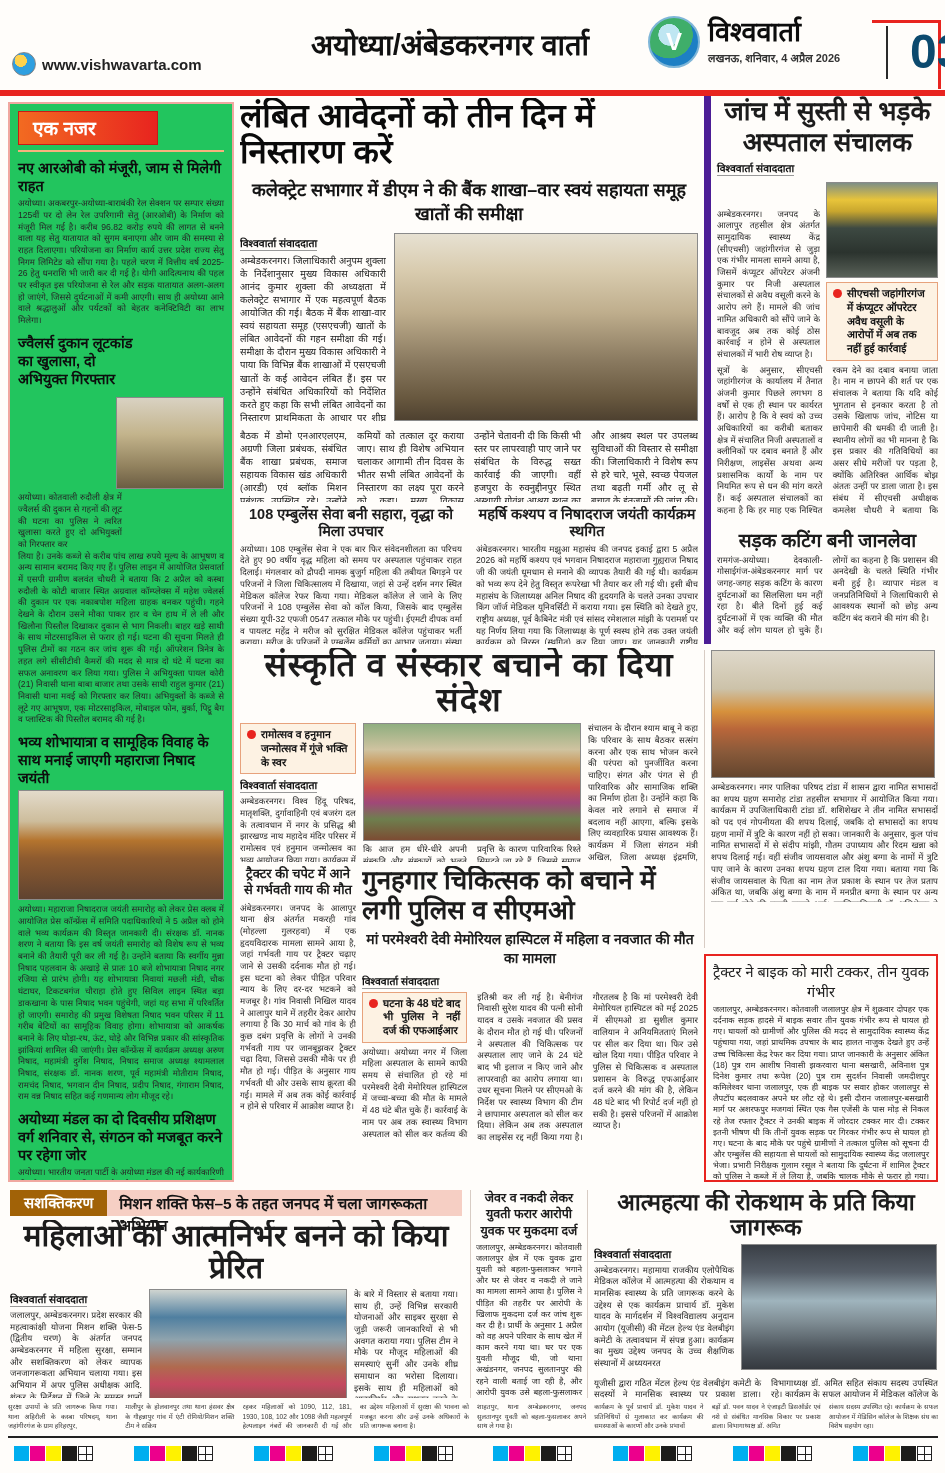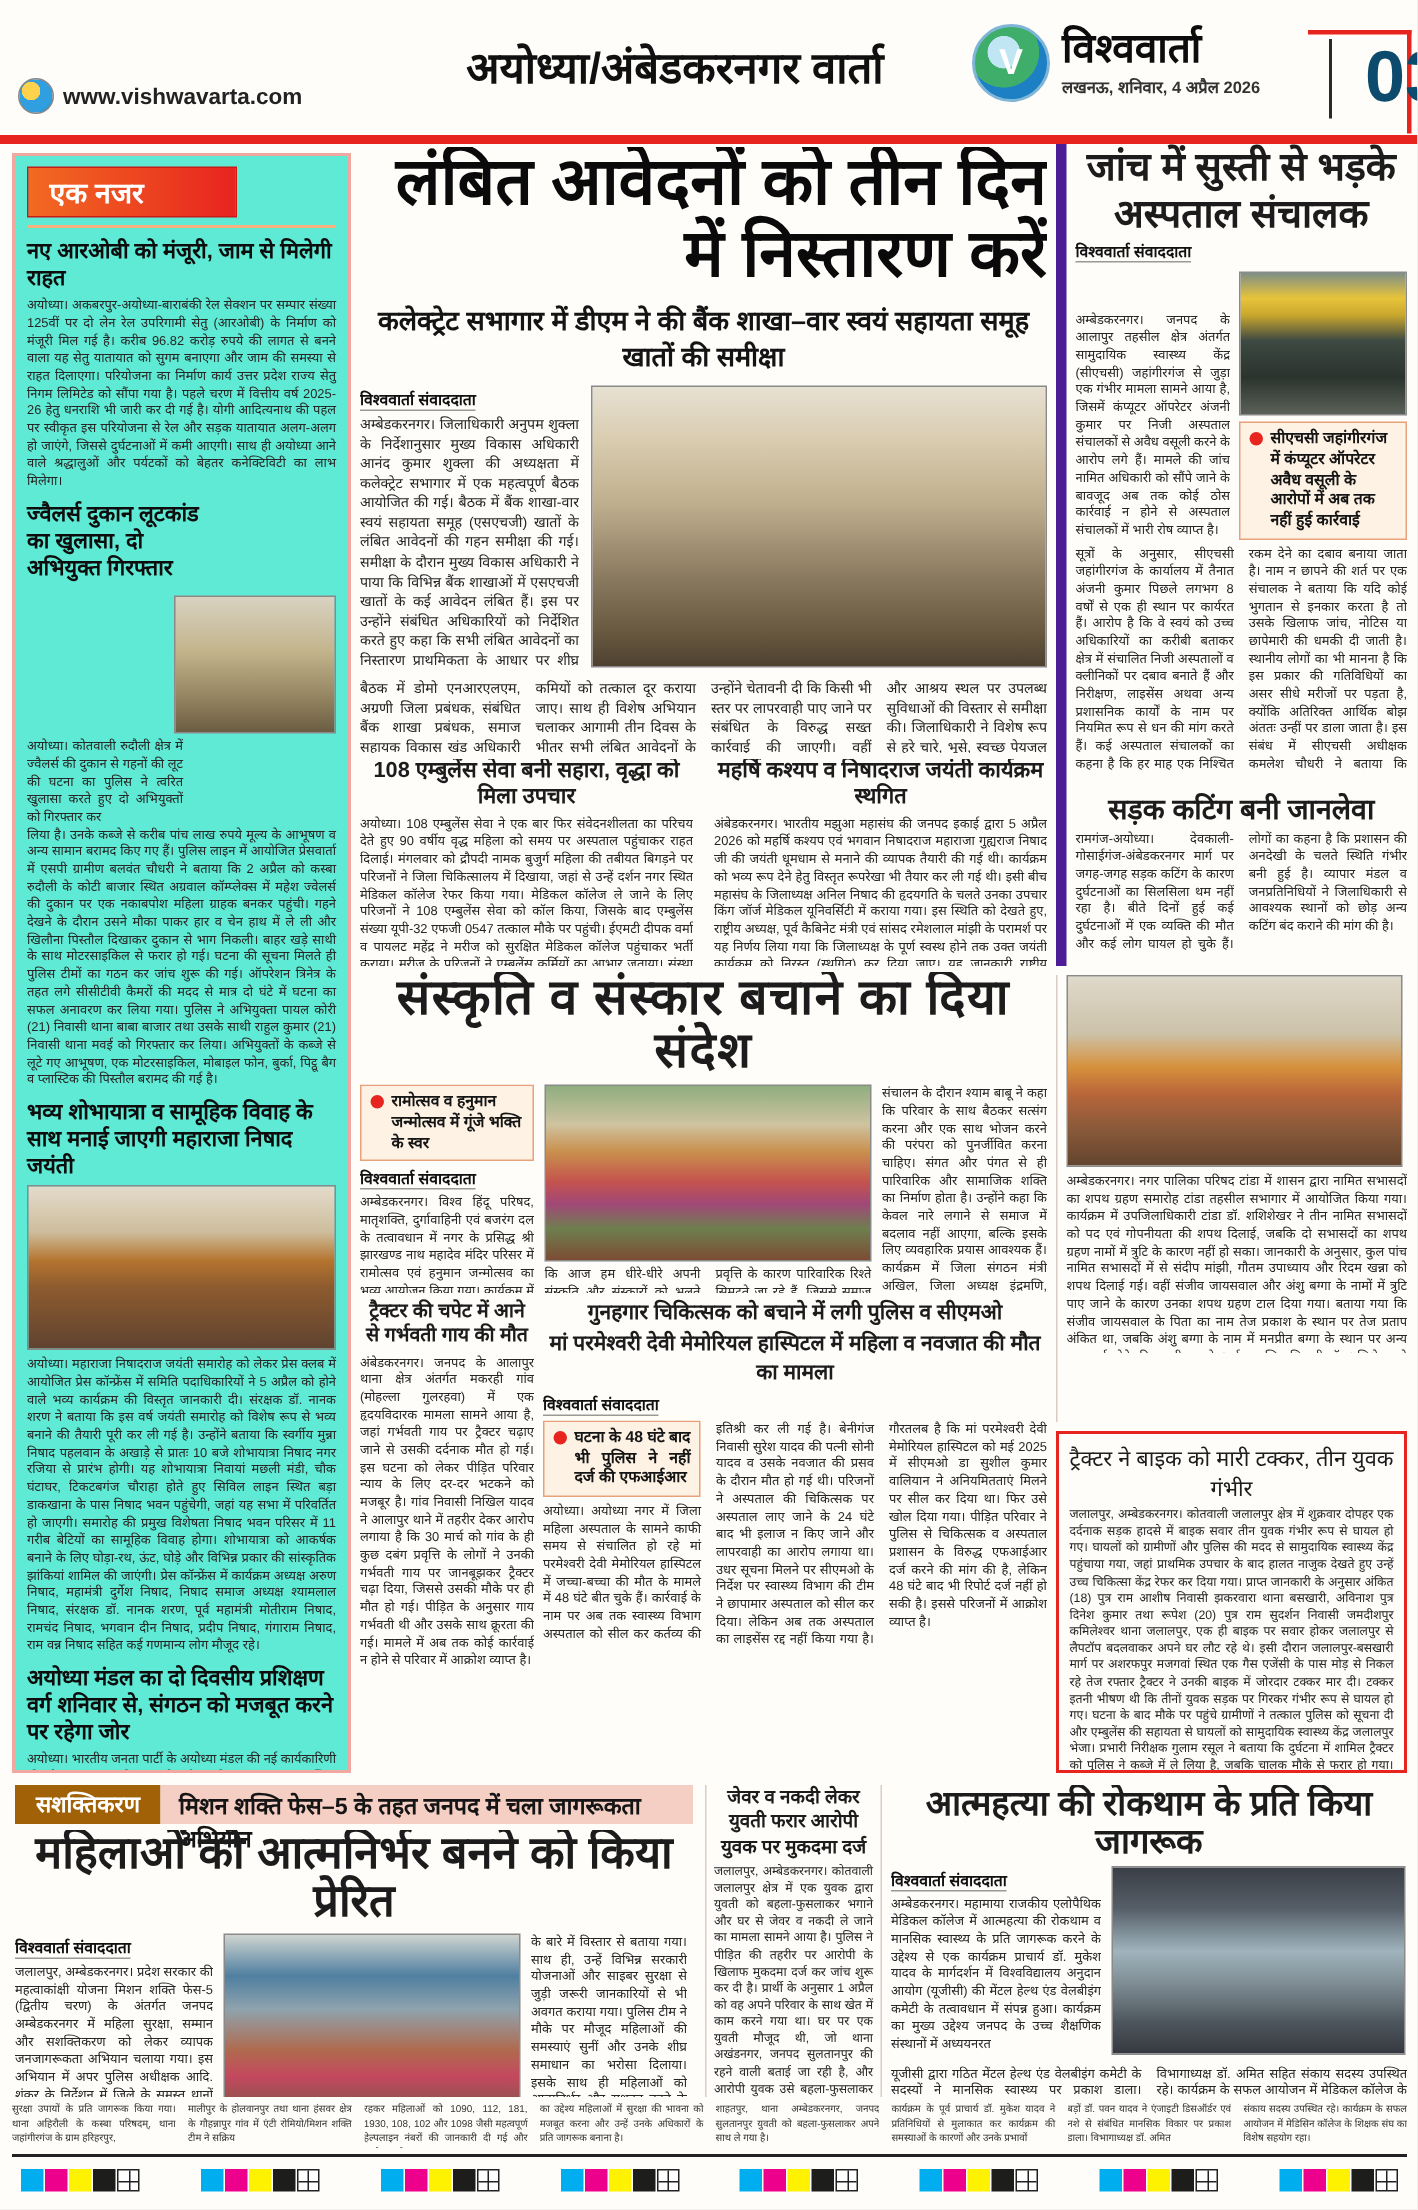--- a/index.html
+++ b/index.html
@@ -17,48 +17,48 @@
   .globe{width:22px;height:22px;border-radius:50%;background:radial-gradient(circle at 35% 35%,#ffd24d 0 30%,#2f9fe0 31% 70%,#1d6fb0 100%);border:1px solid #888;}
   #hdr-title{left:240px;top:24px;width:420px;text-align:center;font-size:29px;font-weight:bold;color:#101010;}
   #mast{left:648px;top:16px;display:flex;align-items:center;gap:8px;}
   .mastlogo{width:48px;height:48px;border-radius:50%;background:radial-gradient(circle at 40% 35%,#bfe6f2 0 25%,#3fae6a 26% 55%,#1d7fc4 56% 100%);border:2px solid #7fb6d8;display:flex;align-items:center;justify-content:center;color:#fff;font-weight:bold;font-size:24px;}
   .mastname{font-size:27px;font-weight:bold;color:#0c0c0c;line-height:1;}
   .mastdate{font-size:11px;font-weight:bold;color:#333;margin-top:4px;}
   #pagenofrm{left:872px;top:20px;width:66px;height:66px;border-top:3px solid #e8241f;border-right:3px solid #e8241f;}
   #pageno{left:886px;top:26px;font-size:48px;font-weight:bold;color:#0c4a6e;border-left:2px solid #2a2a2a;padding-left:22px;line-height:1.1;}
   #redrule{left:0;top:90px;width:945px;height:6px;background:#e8241f;}
   
-  #eknajar{left:8px;top:102px;width:226px;height:1080px;border:2px solid #f0a8a0;background:#5eead4;box-sizing:border-box;padding:7px 8px;}
+  #eknajar{left:8px;top:102px;width:226px;height:1080px;border:2px solid #f0a8a0;background:#22c55e;box-sizing:border-box;padding:7px 8px;}
   .ekhdr{width:140px;background:linear-gradient(90deg,#f26a21,#e8241f);color:#fff;font-weight:bold;font-size:19px;padding:3px 14px;box-sizing:border-box;border:1px solid #c81b16;}
   .ekrule{height:2px;background:#f6b27d;margin:5px 0 6px 0;}
   .ekh{font-size:14.5px;font-weight:bold;line-height:1.25;color:#0d0d0d;margin:7px 0 3px 0;}
   
   #lead{left:240px;top:98px;width:458px;height:404px;}
-  #lead-h1{font-size:44px;font-weight:800;text-align:right;line-height:1.1;color:#0a0a0a;}
+  #lead-h1{font-size:33px;font-weight:800;text-align:left;line-height:1.1;color:#0a0a0a;}
   #lead-sub{font-size:18px;font-weight:bold;text-align:center;margin-top:6px;color:#141414;}
   #lead-row{display:flex;gap:8px;margin-top:8px;}
   #lead-col1{width:146px;}
   .cols4{column-count:4;column-gap:10px;margin-top:6px;}
   .cols3{column-count:3;column-gap:10px;}
   .cols2{column-count:2;column-gap:10px;}
   
   #band108{left:240px;top:506px;width:458px;height:138px;display:flex;gap:14px;}
   .bandart{width:222px;}
   .bandh{font-size:14.5px;font-weight:bold;text-align:center;margin-bottom:3px;line-height:1.2;}
   
   #sansk{left:240px;top:648px;width:458px;height:214px;}
   #sansk-h1{font-size:33px;font-weight:800;text-align:center;letter-spacing:1px;line-height:1.05;}
   #sansk-row{display:flex;gap:7px;margin-top:6px;}
   .bulletbox{background:#fdf2e3;border:1px solid #e7a27c;padding:4px 6px;font-size:10.5px;font-weight:bold;line-height:1.3;color:#151515;display:flex;gap:5px;}
   .dot{width:9px;height:9px;border-radius:50%;background:#e8241f;flex:0 0 auto;margin-top:2px;}
   
   #cow{left:240px;top:866px;width:116px;height:318px;}
   #cow h4{font-size:13px;font-weight:bold;text-align:center;margin:0 0 4px 0;line-height:1.25;}
   #gunah{left:362px;top:866px;width:336px;height:318px;}
-  #gunah-h1{font-size:14px;font-weight:800;text-align:center;line-height:1.15;}
+  #gunah-h1{font-size:26px;font-weight:800;line-height:1.15;}
   #gunah-sub{font-size:14px;font-weight:bold;text-align:center;margin-top:3px;}
   
   #rt{left:704px;top:96px;width:234px;height:548px;border-left:7px solid #4c1d95;padding-left:6px;box-sizing:border-box;}
   #rt-h1{font-size:26px;font-weight:800;text-align:center;line-height:1.2;}
   #rt-row{display:flex;gap:6px;margin-top:3px;align-items:flex-end;}
   #sadak-h{font-size:19px;font-weight:800;text-align:center;margin:4px 0 2px 0;}
   
   #tanda{left:704px;top:650px;width:234px;height:298px;border-left:1px solid #d8ccc4;padding-left:6px;box-sizing:border-box;}
   #tanda h3{font-size:14.5px;font-weight:bold;margin:0 0 4px 0;line-height:1.3;}
   

